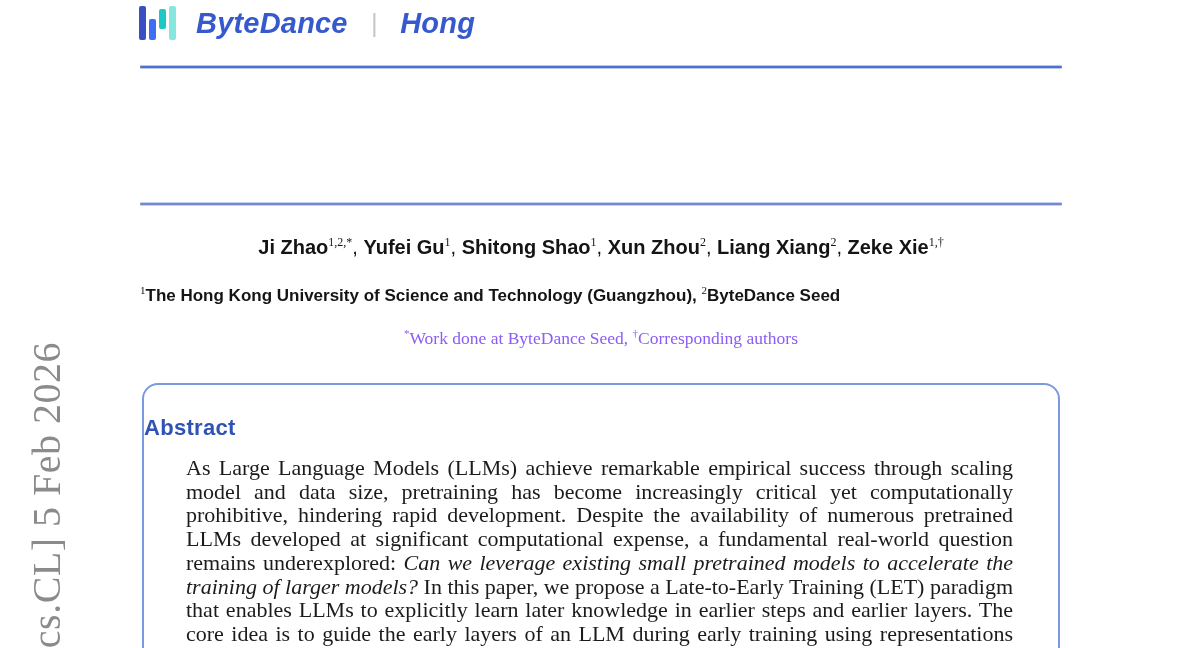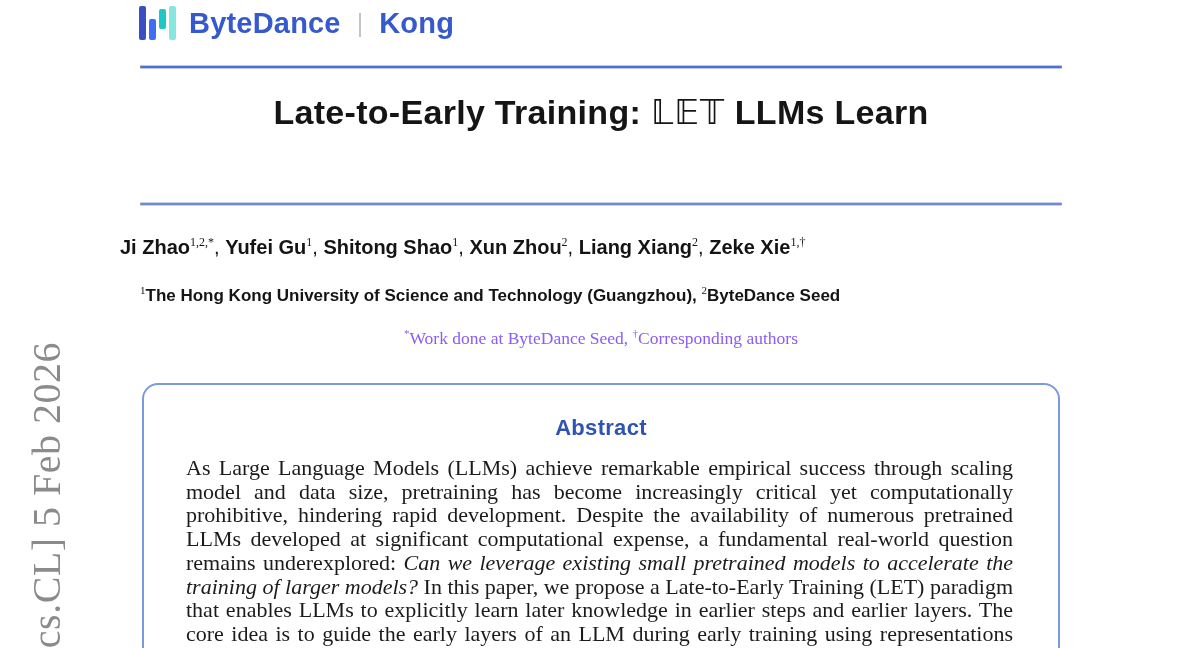--- a/index.html
+++ b/index.html
@@ -2,58 +2,58 @@
 <html><head>
 <meta charset="utf-8">
 <style>
   html,body{margin:0;padding:0;}
   body{
     width:1200px;height:648px;overflow:hidden;position:relative;
     background:#ffffff;font-family:"Liberation Sans",sans-serif;
   }
 
   
-  .logo-row{position:absolute;left:139px;top:3px;display:flex;align-items:center;gap:13px;height:40px;}
+  .logo-row{position:absolute;left:139px;top:3px;display:flex;align-items:center;gap:20px;height:40px;font-style:italic;}
   .logo-bars{display:flex;align-items:flex-start;gap:3px;height:36px;padding-top:2px;}
   .bar{width:7px;border-radius:2px;}
   .bar1{height:34px;background:#3A50C2;}
   .bar2{height:21px;margin-top:13px;background:#3E6EF2;}
   .bar3{height:20px;margin-top:3px;background:#1EC9C5;}
   .bar4{height:34px;background:#86E7DF;}
   .brand,.sub-brand{font-size:29px;font-weight:700;color:#3659CE;letter-spacing:.2px;}
   .logo-divider{color:#c6c6c6;font-size:25px;font-weight:400;margin:0 3px;}
 
   
   .rule{position:absolute;left:140px;width:922px;height:2px;border-radius:1px;}
   .rule-top{top:66px;background:#4d71cc;box-shadow:0 1px 0 #bcc9eb,0 -1px 0 #bcc9eb;}
   .rule-mid{top:203px;background:#7288cf;box-shadow:0 1px 0 #c6d1ef,0 -1px 0 #c6d1ef;}
 
   
   .title{position:absolute;left:140px;top:92px;width:922px;margin:0;text-align:center;
     font-size:34px;line-height:40px;font-weight:700;color:#151515;letter-spacing:.3px;}
   .dsletters{font-family:"DejaVu Sans",sans-serif;font-weight:400;letter-spacing:1px;}
 
   
-  .author-line{position:absolute;left:120px;top:236px;width:962px;
+  .author-line{position:absolute;left:120px;top:236px;width:962px;text-align:center;
     font-size:20px;color:#141414;font-weight:400;}
   .author-line .item-name{font-weight:700;}
   .author-line sup{font-family:"Liberation Serif",serif;font-size:12px;font-weight:400;line-height:0;}
 
   .affiliation-line{position:absolute;left:140px;top:286px;width:922px;
     font-size:17px;color:#141414;font-weight:700;}
   .affiliation-line sup{font-family:"Liberation Serif",serif;font-size:11px;font-weight:400;line-height:0;}
 
   .notes-line{position:absolute;left:140px;top:328px;width:922px;text-align:center;
     font-family:"Liberation Serif",serif;font-size:17.5px;color:#8b5cf6;}
   .notes-line sup{font-size:11px;line-height:0;}
 
   
   .abstract-box{position:absolute;left:142px;top:383px;width:918px;height:400px;
     box-sizing:border-box;border:2px solid #7b99de;border-radius:16px;background:#ffffff;}
-  .abstract-heading{margin:30px 0 0 0;text-align:center;font-size:22px;font-weight:700;
+  .abstract-heading{margin:30px 0 0 0;text-align:left;font-size:22px;font-weight:700;
     color:#2f52b5;letter-spacing:.3px;}
   .abstract-text{margin:15px 45px 0 42px;font-family:"Liberation Serif",serif;
     font-size:22px;line-height:23.7px;text-align:justify;color:#1b1b1b;}
   .abstract-text .italic{font-style:italic;}
 
   
   .arxiv-stamp{position:absolute;left:23px;top:662px;transform:rotate(-90deg);
     transform-origin:0 0;font-family:"Liberation Serif",serif;font-size:40px;
     color:#8b8b8b;white-space:nowrap;letter-spacing:.5px;}
 </style>
@@ -64,27 +64,27 @@
 
   <div class="logo-row">
     <div class="logo-bars">
       <div class="bar bar1"></div>
       <div class="bar bar2"></div>
       <div class="bar bar3"></div>
       <div class="bar bar4"></div>
     </div>
     <span class="brand">ByteDance</span>
     <span class="logo-divider">|</span>
-    <span class="sub-brand">Kong</span>
+    <span class="sub-brand">Hong</span>
   </div>
 
   <div class="rule rule-top"></div>
   <div class="rule rule-mid"></div>
 
-  <h1 class="title"><span><span>Late-to-Early Training: </span><span class="dsletters">𝕃𝔼𝕋</span><span> LLMs Learn</span></span><br></h1>
+  <h1 class="title"><br></h1>
 
   <div class="author-line"><span><span class="item-name">Ji Zhao</span><sup>1,2,*</sup></span>, <span><span class="item-name">Yufei Gu</span><sup>1</sup></span>, <span><span class="item-name">Shitong Shao</span><sup>1</sup></span>, <span><span class="item-name">Xun Zhou</span><sup>2</sup></span>, <span><span class="item-name">Liang Xiang</span><sup>2</sup></span>, <span><span class="item-name">Zeke Xie</span><sup>1,†</sup></span></div>
 
   <div class="affiliation-line"><span><sup>1</sup><span class="item-name">The Hong Kong University of Science and Technology (Guangzhou)</span></span>, <span><sup>2</sup><span class="item-name">ByteDance Seed</span></span></div>
 
   <div class="notes-line"><span><sup>*</sup><span class="item-name">Work done at ByteDance Seed</span></span>, <span><sup>†</sup><span class="item-name">Corresponding authors</span></span></div>
 
   <div class="abstract-box">
     <h2 class="abstract-heading">Abstract</h2>
     <p class="abstract-text"><span>As Large Language Models (LLMs) achieve remarkable empirical success through scaling model and data size, pretraining has become increasingly critical yet computationally prohibitive, hindering rapid development. Despite the availability of numerous pretrained LLMs developed at significant computational expense, a fundamental real-world question remains underexplored: </span><span class="italic">Can we leverage existing small pretrained models to accelerate the training of larger models?</span><span> In this paper, we propose a Late-to-Early Training (LET) paradigm that enables LLMs to explicitly learn later knowledge in earlier steps and earlier layers. The core idea is to guide the early layers of an LLM during early training using representations from the late layers of a pretrained (i.e. late</span></p>

